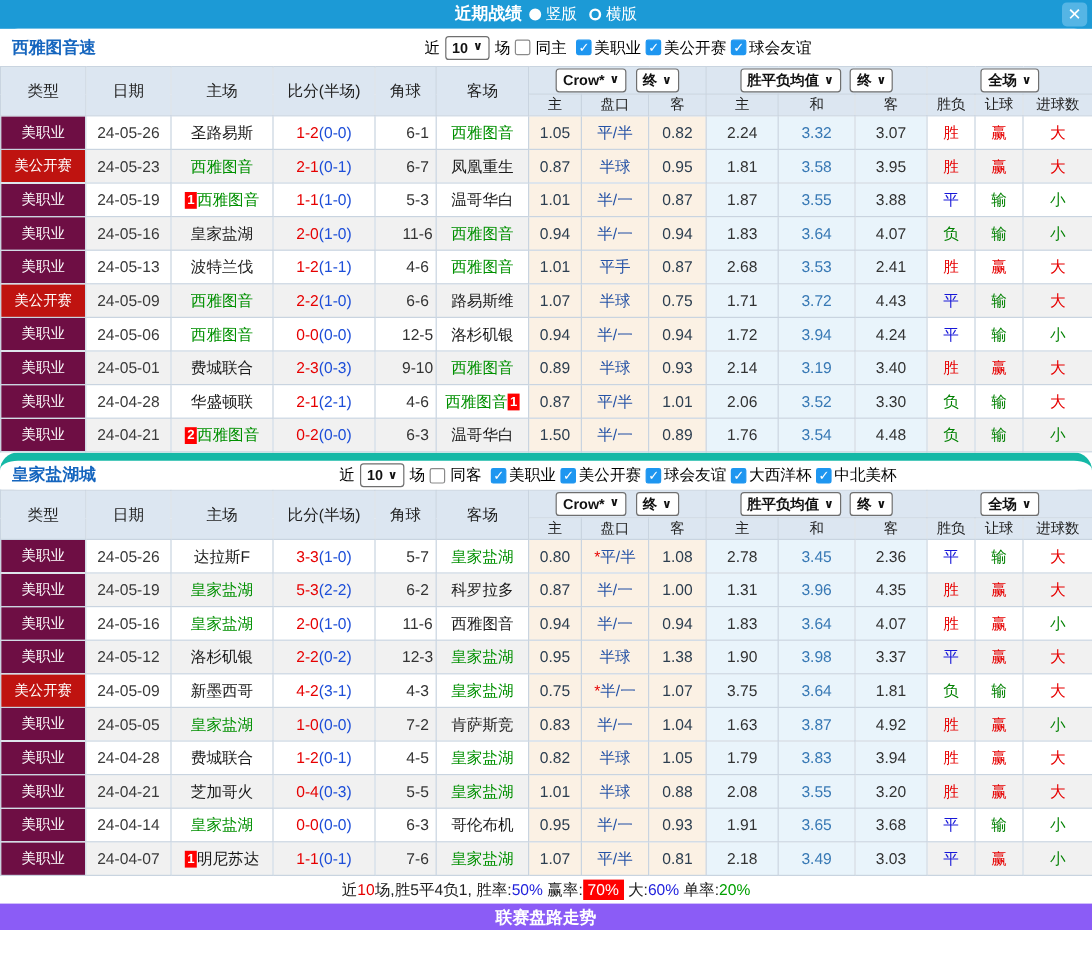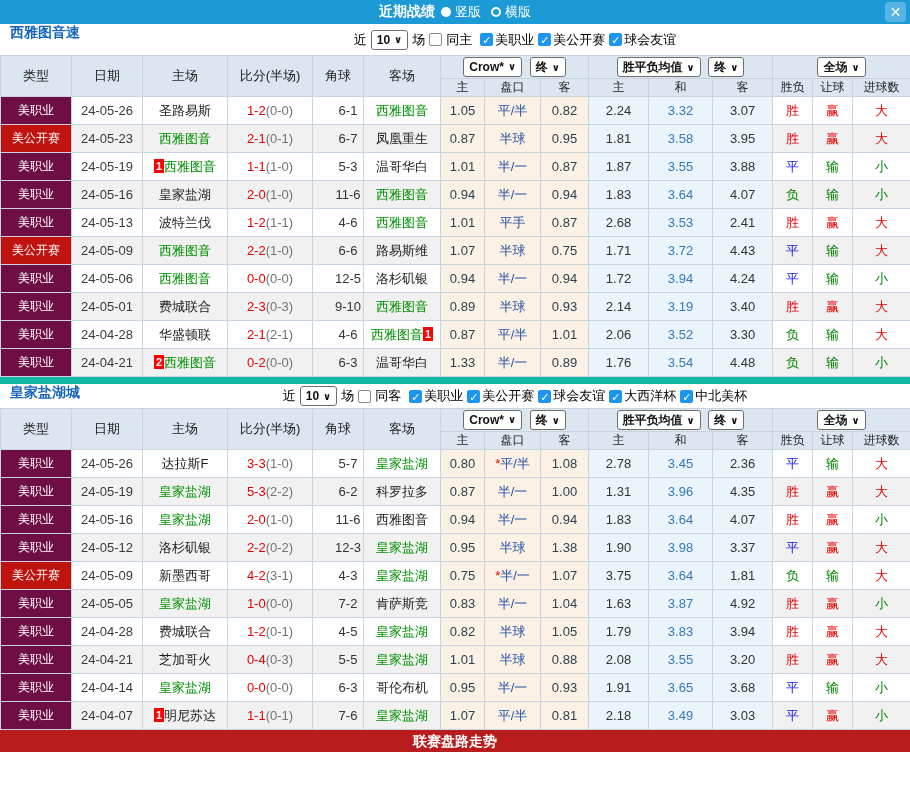--- a/index.html
+++ b/index.html
@@ -9,21 +9,21 @@
   
   .topbar { height:24px; background:#1c9ad6; color:#fff; display:flex; align-items:center; justify-content:center; position:relative; font-size:14px; }
   .topbar .title { font-weight:bold; }
   .radio-group { display:flex; align-items:center; margin-left:6px; gap:10px; font-size:13px; }
   .radio { display:flex; align-items:center; gap:4px; cursor:pointer; }
   .radio .dot { width:10px; height:10px; border-radius:50%; border:2px solid #fff; background:transparent; display:inline-block; }
   .radio.sel .dot { background:#fff; }
   .close-btn { position:absolute; right:4px; top:2px; width:21px; height:20px; background:#55b5e5; border-radius:4px; color:#fff; font-weight:bold; text-align:center; line-height:20px; font-size:14px; cursor:pointer; }
 
   
-  .section-bar { height:31px; display:flex; background:#fff; font-size:13px; position:relative; }
+  .section-bar { height:31px; display:flex; align-items:center; background:#fff; font-size:13px; position:relative;border-radius:15px; }
   .section-bar.second { border-top:7px solid #14b8a6; }
   .team-title { color:#1565be; font-weight:bold; font-size:14px; position:absolute; left:10px; }
   .filters { margin:0 auto; display:flex; align-items:center; gap:4px; padding-left:120px; }
   .selbox { display:inline-flex; align-items:center; border:1px solid #6f6f6f; background:#fff; border-radius:3px; padding:1px 5px; font-size:12px; font-weight:bold; color:#111; cursor:pointer; height:20px; }
   .selbox::after { content:"∨"; font-size:10px; margin-left:4px; font-weight:bold; }
   .cb { width:13px; height:13px; border:1px solid #8a8a8a; background:#fff; display:inline-block; vertical-align:-2px; font-size:11px; line-height:12px; text-align:center; color:#fff; font-weight:bold; cursor:pointer; border-radius:2px; }
   .cb.checked { background:#1e96f0; border-color:#1e96f0; }
   .lg { display:inline-flex; align-items:center; gap:2px; margin-left:4px; }
 
   
@@ -34,42 +34,42 @@
   tr.hr2 th { height:18px; font-size:12px; }
   .hsel { vertical-align:middle; }
   .hsel .selbox { margin:0 2px; }
   tbody td { height:28px; }
   .t-maroon { background:#6e0e44; color:#fff; font-size:12px; }
   .t-red    { background:#bf1310; color:#fff; font-size:12px; }
   .c-date { color:#3a3a3a; }
   .team-green { color:#009000; }
   .team-black { color:#1a1a1a; }
   .c-score { color:#e60000; }
-  .c-score .half { color:#737373; }
+  .c-score .half { color:#1d4ed8; }
   .c-corner { color:#333;padding-left:20px; }
   .c-odds { background:#fbf1e4; color:#2c3e50; }
   .c-hand { background:#fbf1e4; color:#2653a6; }
   .c-hand .star { color:#e60000; }
   .c-eu { background:#e9f4fb; color:#333; }
   .c-eu-mid { background:#e9f4fb; color:#3879b5; }
   .res-r { color:#e60000; }
   .res-b { color:#1717d8; }
   .res-g { color:#008000; }
   tr.stripe .c-plain { background:#f1f1f1; }
   .badge { background:#ff0000; color:#fff; font-size:11px; font-weight:bold; padding:0 2px; line-height:14px; display:inline-block; vertical-align:1px; }
 
   
   .summary { height:23px; line-height:23px; text-align:center; font-size:13px; color:#222; background:#fff; }
   .summary .sg-red { color:#e60000; }
   .summary .sg-blue { color:#2222dd; }
   .summary .sg-green { color:#00a000; }
   .summary .sg-red-badge { background:#ff0000; color:#fff; padding:1px 4px; }
 
   
-  .footerbar { height:22px; background:#b91c1c; color:#fff; font-weight:bold; text-align:center; line-height:22px; font-size:14px; }
+  .footerbar { height:22px; background:#8b5cf6; color:#fff; font-weight:bold; text-align:center; line-height:22px; font-size:14px; }
 </style>
 </head>
 <body>
 
 <div class="window">
 
   <div class="topbar">
     <span class="title">近期战绩</span>
     <span class="radio-group">
       <span class="radio sel">
@@ -321,21 +321,21 @@
     <td class="c-plain res-g">输</td>
     <td class="c-plain res-r">大</td>
   </tr>
         <tr class="stripe">
     <td class="t-maroon">美职业</td>
     <td class="c-date c-plain">24-04-21</td>
     <td class="c-plain"><span class="badge">2</span><span class="team-green">西雅图音</span></td>
     <td class="c-score c-plain"><span>0-2</span><span class="half">(0-0)</span></td>
     <td class="c-corner c-plain">6-3</td>
     <td class="c-plain"><span class="team-black">温哥华白</span></td>
-    <td class="c-odds">1.33</td>
+    <td class="c-odds">1.50</td>
     <td class="c-hand">半/一</td>
     <td class="c-odds">0.89</td>
     <td class="c-eu">1.76</td>
     <td class="c-eu-mid">3.54</td>
     <td class="c-eu">4.48</td>
     <td class="c-plain res-g">负</td>
     <td class="c-plain res-g">输</td>
     <td class="c-plain res-g">小</td>
   </tr>
       </tbody>
@@ -596,16 +596,17 @@
     <td class="c-odds">0.81</td>
     <td class="c-eu">2.18</td>
     <td class="c-eu-mid">3.49</td>
     <td class="c-eu">3.03</td>
     <td class="c-plain res-b">平</td>
     <td class="c-plain res-r">赢</td>
     <td class="c-plain res-g">小</td>
   </tr>
       </tbody>
   </table>
+  <div class="summary"><span>近</span><span class="sg-red">10</span><span>场,胜5平4负1, 胜率:</span><span class="sg-blue">50%</span><span> 赢率:</span><span class="sg-red-badge">70%</span><span> 大:</span><span class="sg-blue">60%</span><span> 单率:</span><span class="sg-green">20%</span></div>
 
   <div class="footerbar">联赛盘路走势</div>
 
 </div>
 
 </body></html>

